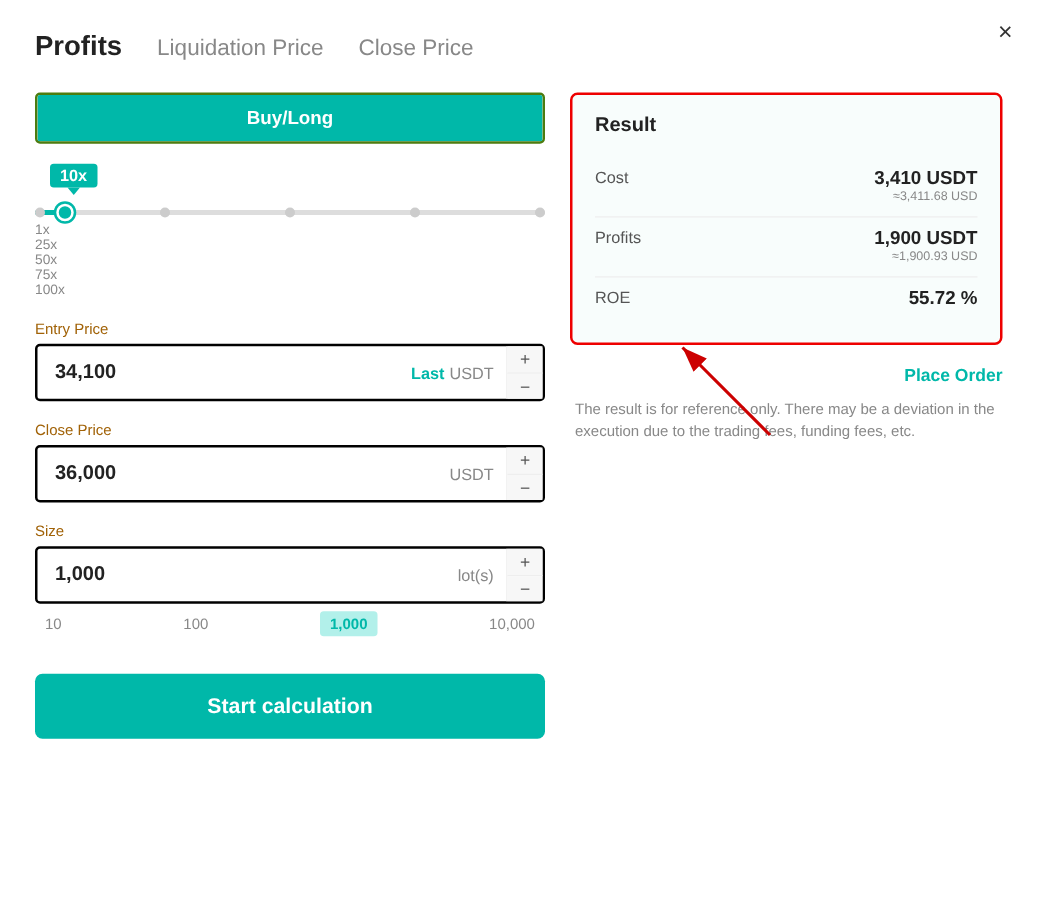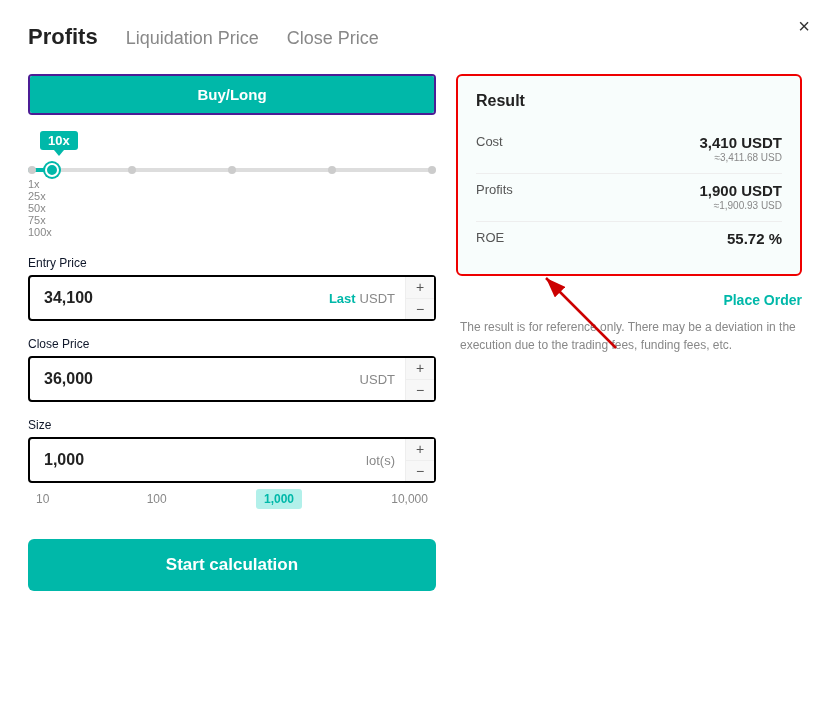--- a/index.html
+++ b/index.html
@@ -56,21 +56,21 @@
     }
     .left-panel {
       flex: 0 0 408px;
     }
     .right-panel {
       flex: 1;
     }
     
     .toggle-bar {
       display: flex;
-      border: 2px solid #4c1d95;
+      border: 2px solid #4d7c0f;
       border-radius: 4px;
       overflow: hidden;
       margin-bottom: 16px;
       width: 100%;
     }
     .toggle-btn {
       flex: 1;
       padding: 10px 0;
       font-size: 15px;
       font-weight: 600;
@@ -158,21 +158,21 @@
       display: flex;
       justify-content: space-between;
       font-size: 11px;
       color: #888;
       margin-top: 6px;
       flex-direction: column;
     }
     
     .field-label {
       font-size: 12px;
-      color: #0f172a;
+      color: #a16207;
       margin-bottom: 5px;
     }
     .input-row {
       display: flex;
       align-items: stretch;
       border: 2px solid #000000;
       border-radius: 4px;
       margin-bottom: 16px;
       background: #fff;
     }

